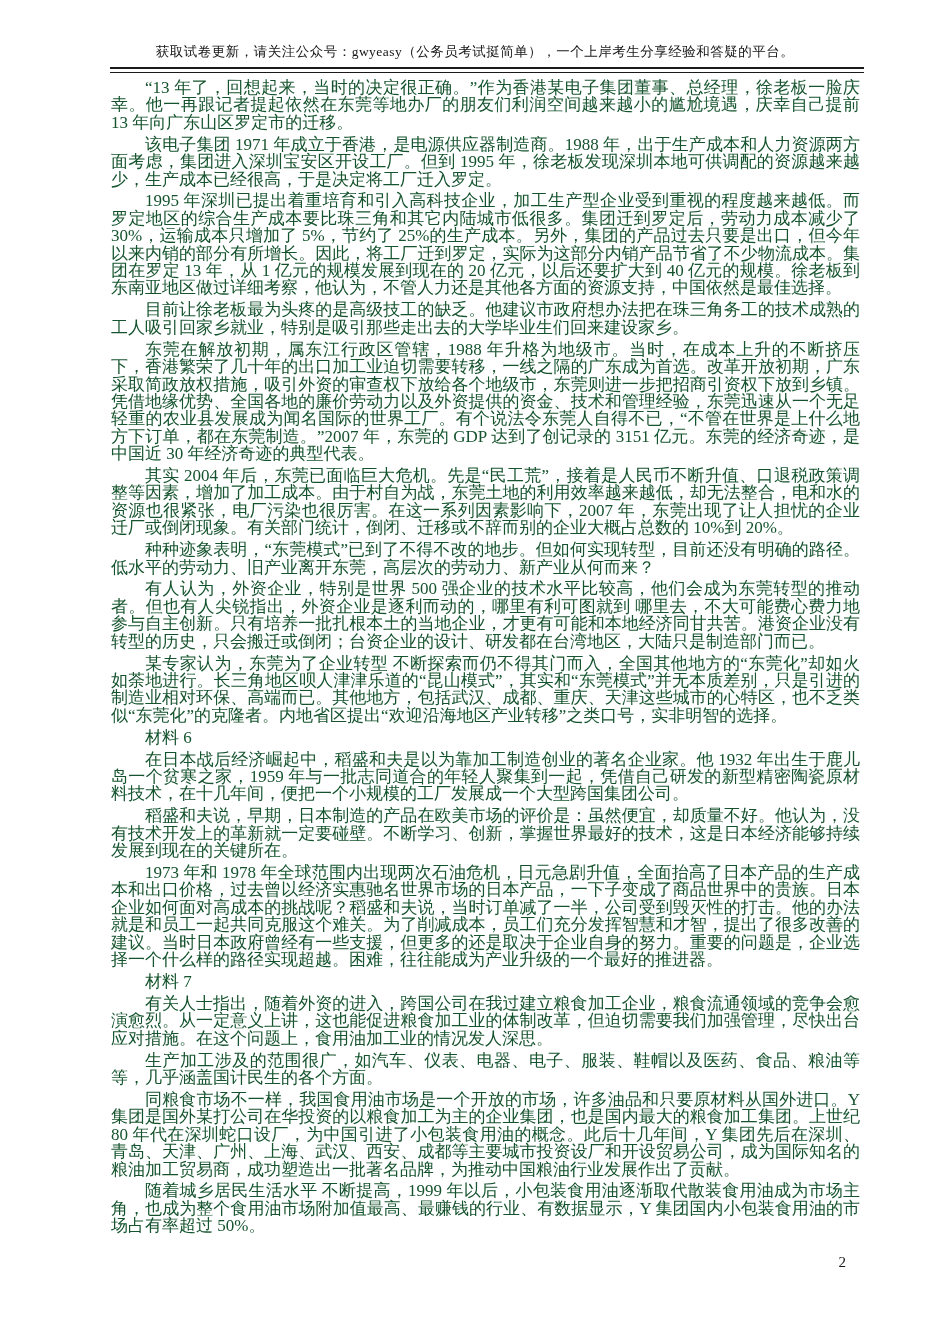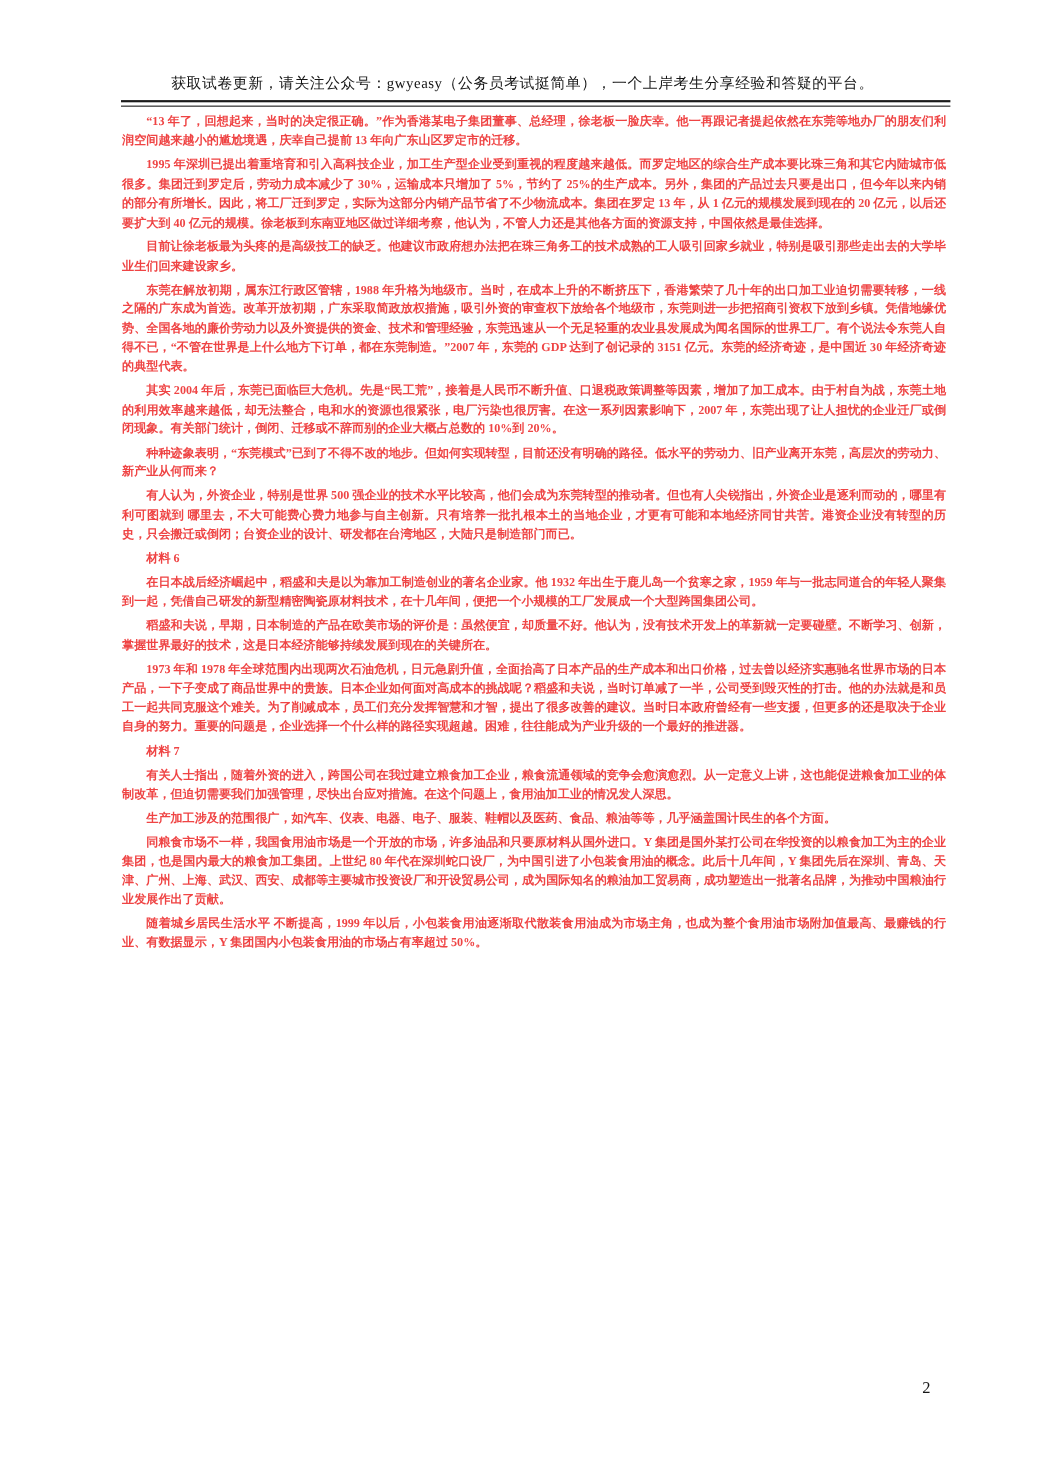--- a/index.html
+++ b/index.html
@@ -8,41 +8,40 @@
     background: #ffffff;
     font-family: "Liberation Serif", "DejaVu Serif", serif;
     color: #1c1c1c;
   }
   .page {
     position: relative;
     width: 950px; height: 1344px;
     overflow: hidden;
     background: #ffffff;
   }
-  .page-header { padding-top: 68px; }
+  .page-header { padding-top: 44px; }
   .header-notice {
     text-align: center;
     font-size: 13.5px;
     line-height: 16px;
     letter-spacing: 0.5px;
     color: #151515;
   }
   .header-rule {
     margin: 7px 86px 0 110px;
     height: 3px;
     border-top: 2.5px solid #1a1a1a;
     border-bottom: 1.2px solid #1a1a1a;
   }
   .doc-body {
     margin: 6px 90px 0 111px;
     text-align: justify;
-    font-size: 11px;
+    font-size: 17px;
     line-height: 17.4px;
-    color: #ef4444;
-    font-weight: bold;
+    color: #14532d;
   }
   .doc-body p {
     margin: 0 0 4.5px 0;
     text-indent: 2em;
   }
   .page-number {
     position: absolute;
     top: 1254px;
     right: 104px;
     font-size: 15px;
@@ -54,26 +53,28 @@
 
 <div class="page">
 
   <header class="page-header">
     <div class="header-notice">获取试卷更新，请关注公众号：gwyeasy（公务员考试挺简单），一个上岸考生分享经验和答疑的平台。</div>
     <div class="header-rule"></div>
   </header>
 
   <main class="doc-body">
     <p>“13 年了，回想起来，当时的决定很正确。”作为香港某电子集团董事、总经理，徐老板一脸庆幸。他一再跟记者提起依然在东莞等地办厂的朋友们利润空间越来越小的尴尬境遇，庆幸自己提前 13 年向广东山区罗定市的迁移。</p>
+    <p>该电子集团 1971 年成立于香港，是电源供应器制造商。1988 年，出于生产成本和人力资源两方面考虑，集团进入深圳宝安区开设工厂。但到 1995 年，徐老板发现深圳本地可供调配的资源越来越少，生产成本已经很高，于是决定将工厂迁入罗定。</p>
     <p>1995 年深圳已提出着重培育和引入高科技企业，加工生产型企业受到重视的程度越来越低。而罗定地区的综合生产成本要比珠三角和其它内陆城市低很多。集团迁到罗定后，劳动力成本减少了 30%，运输成本只增加了 5%，节约了 25%的生产成本。另外，集团的产品过去只要是出口，但今年以来内销的部分有所增长。因此，将工厂迁到罗定，实际为这部分内销产品节省了不少物流成本。集团在罗定 13 年，从 1 亿元的规模发展到现在的 20 亿元，以后还要扩大到 40 亿元的规模。徐老板到东南亚地区做过详细考察，他认为，不管人力还是其他各方面的资源支持，中国依然是最佳选择。</p>
     <p>目前让徐老板最为头疼的是高级技工的缺乏。他建议市政府想办法把在珠三角务工的技术成熟的工人吸引回家乡就业，特别是吸引那些走出去的大学毕业生们回来建设家乡。</p>
     <p>东莞在解放初期，属东江行政区管辖，1988 年升格为地级市。当时，在成本上升的不断挤压下，香港繁荣了几十年的出口加工业迫切需要转移，一线之隔的广东成为首选。改革开放初期，广东采取简政放权措施，吸引外资的审查权下放给各个地级市，东莞则进一步把招商引资权下放到乡镇。凭借地缘优势、全国各地的廉价劳动力以及外资提供的资金、技术和管理经验，东莞迅速从一个无足轻重的农业县发展成为闻名国际的世界工厂。有个说法令东莞人自得不已，“不管在世界是上什么地方下订单，都在东莞制造。”2007 年，东莞的 GDP 达到了创记录的 3151 亿元。东莞的经济奇迹，是中国近 30 年经济奇迹的典型代表。</p>
     <p>其实 2004 年后，东莞已面临巨大危机。先是“民工荒”，接着是人民币不断升值、口退税政策调整等因素，增加了加工成本。由于村自为战，东莞土地的利用效率越来越低，却无法整合，电和水的资源也很紧张，电厂污染也很厉害。在这一系列因素影响下，2007 年，东莞出现了让人担忧的企业迁厂或倒闭现象。有关部门统计，倒闭、迁移或不辞而别的企业大概占总数的 10%到 20%。</p>
     <p>种种迹象表明，“东莞模式”已到了不得不改的地步。但如何实现转型，目前还没有明确的路径。低水平的劳动力、旧产业离开东莞，高层次的劳动力、新产业从何而来？</p>
     <p>有人认为，外资企业，特别是世界 500 强企业的技术水平比较高，他们会成为东莞转型的推动者。但也有人尖锐指出，外资企业是逐利而动的，哪里有利可图就到 哪里去，不大可能费心费力地参与自主创新。只有培养一批扎根本土的当地企业，才更有可能和本地经济同甘共苦。港资企业没有转型的历史，只会搬迁或倒闭；台资企业的设计、研发都在台湾地区，大陆只是制造部门而已。</p>
+    <p>某专家认为，东莞为了企业转型 不断探索而仍不得其门而入，全国其他地方的“东莞化”却如火如荼地进行。长三角地区呗人津津乐道的“昆山模式”，其实和“东莞模式”并无本质差别，只是引进的制造业相对环保、高端而已。其他地方，包括武汉、成都、重庆、天津这些城市的心特区，也不乏类似“东莞化”的克隆者。内地省区提出“欢迎沿海地区产业转移”之类口号，实非明智的选择。</p>
     <p>材料 6</p>
     <p>在日本战后经济崛起中，稻盛和夫是以为靠加工制造创业的著名企业家。他 1932 年出生于鹿儿岛一个贫寒之家，1959 年与一批志同道合的年轻人聚集到一起，凭借自己研发的新型精密陶瓷原材料技术，在十几年间，便把一个小规模的工厂发展成一个大型跨国集团公司。</p>
     <p>稻盛和夫说，早期，日本制造的产品在欧美市场的评价是：虽然便宜，却质量不好。他认为，没有技术开发上的革新就一定要碰壁。不断学习、创新，掌握世界最好的技术，这是日本经济能够持续发展到现在的关键所在。</p>
     <p>1973 年和 1978 年全球范围内出现两次石油危机，日元急剧升值，全面抬高了日本产品的生产成本和出口价格，过去曾以经济实惠驰名世界市场的日本产品，一下子变成了商品世界中的贵族。日本企业如何面对高成本的挑战呢？稻盛和夫说，当时订单减了一半，公司受到毁灭性的打击。他的办法就是和员工一起共同克服这个难关。为了削减成本，员工们充分发挥智慧和才智，提出了很多改善的建议。当时日本政府曾经有一些支援，但更多的还是取决于企业自身的努力。重要的问题是，企业选择一个什么样的路径实现超越。困难，往往能成为产业升级的一个最好的推进器。</p>
     <p>材料 7</p>
     <p>有关人士指出，随着外资的进入，跨国公司在我过建立粮食加工企业，粮食流通领域的竞争会愈演愈烈。从一定意义上讲，这也能促进粮食加工业的体制改革，但迫切需要我们加强管理，尽快出台应对措施。在这个问题上，食用油加工业的情况发人深思。</p>
     <p>生产加工涉及的范围很广，如汽车、仪表、电器、电子、服装、鞋帽以及医药、食品、粮油等等，几乎涵盖国计民生的各个方面。</p>
     <p>同粮食市场不一样，我国食用油市场是一个开放的市场，许多油品和只要原材料从国外进口。Y 集团是国外某打公司在华投资的以粮食加工为主的企业集团，也是国内最大的粮食加工集团。上世纪 80 年代在深圳蛇口设厂，为中国引进了小包装食用油的概念。此后十几年间，Y 集团先后在深圳、青岛、天津、广州、上海、武汉、西安、成都等主要城市投资设厂和开设贸易公司，成为国际知名的粮油加工贸易商，成功塑造出一批著名品牌，为推动中国粮油行业发展作出了贡献。</p>
     <p>随着城乡居民生活水平 不断提高，1999 年以后，小包装食用油逐渐取代散装食用油成为市场主角，也成为整个食用油市场附加值最高、最赚钱的行业、有数据显示，Y 集团国内小包装食用油的市场占有率超过 50%。</p>
   </main>

